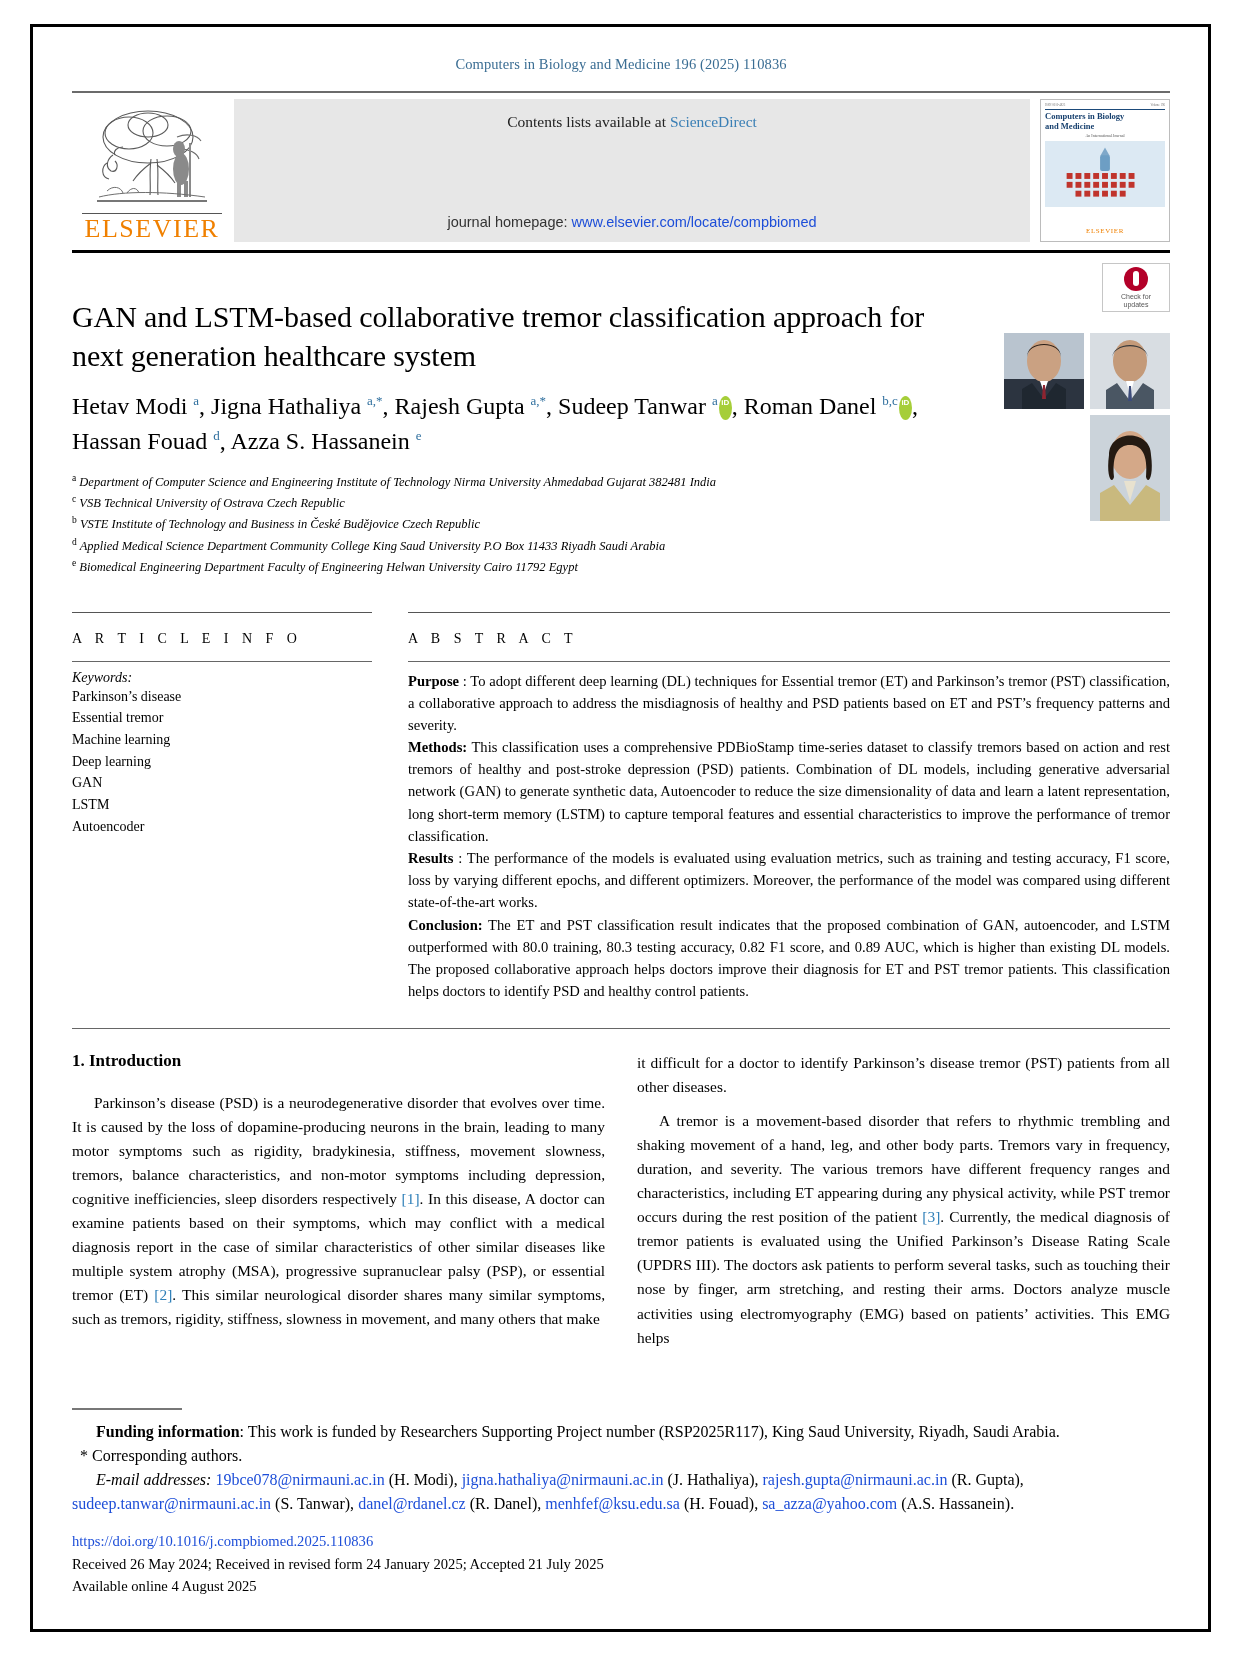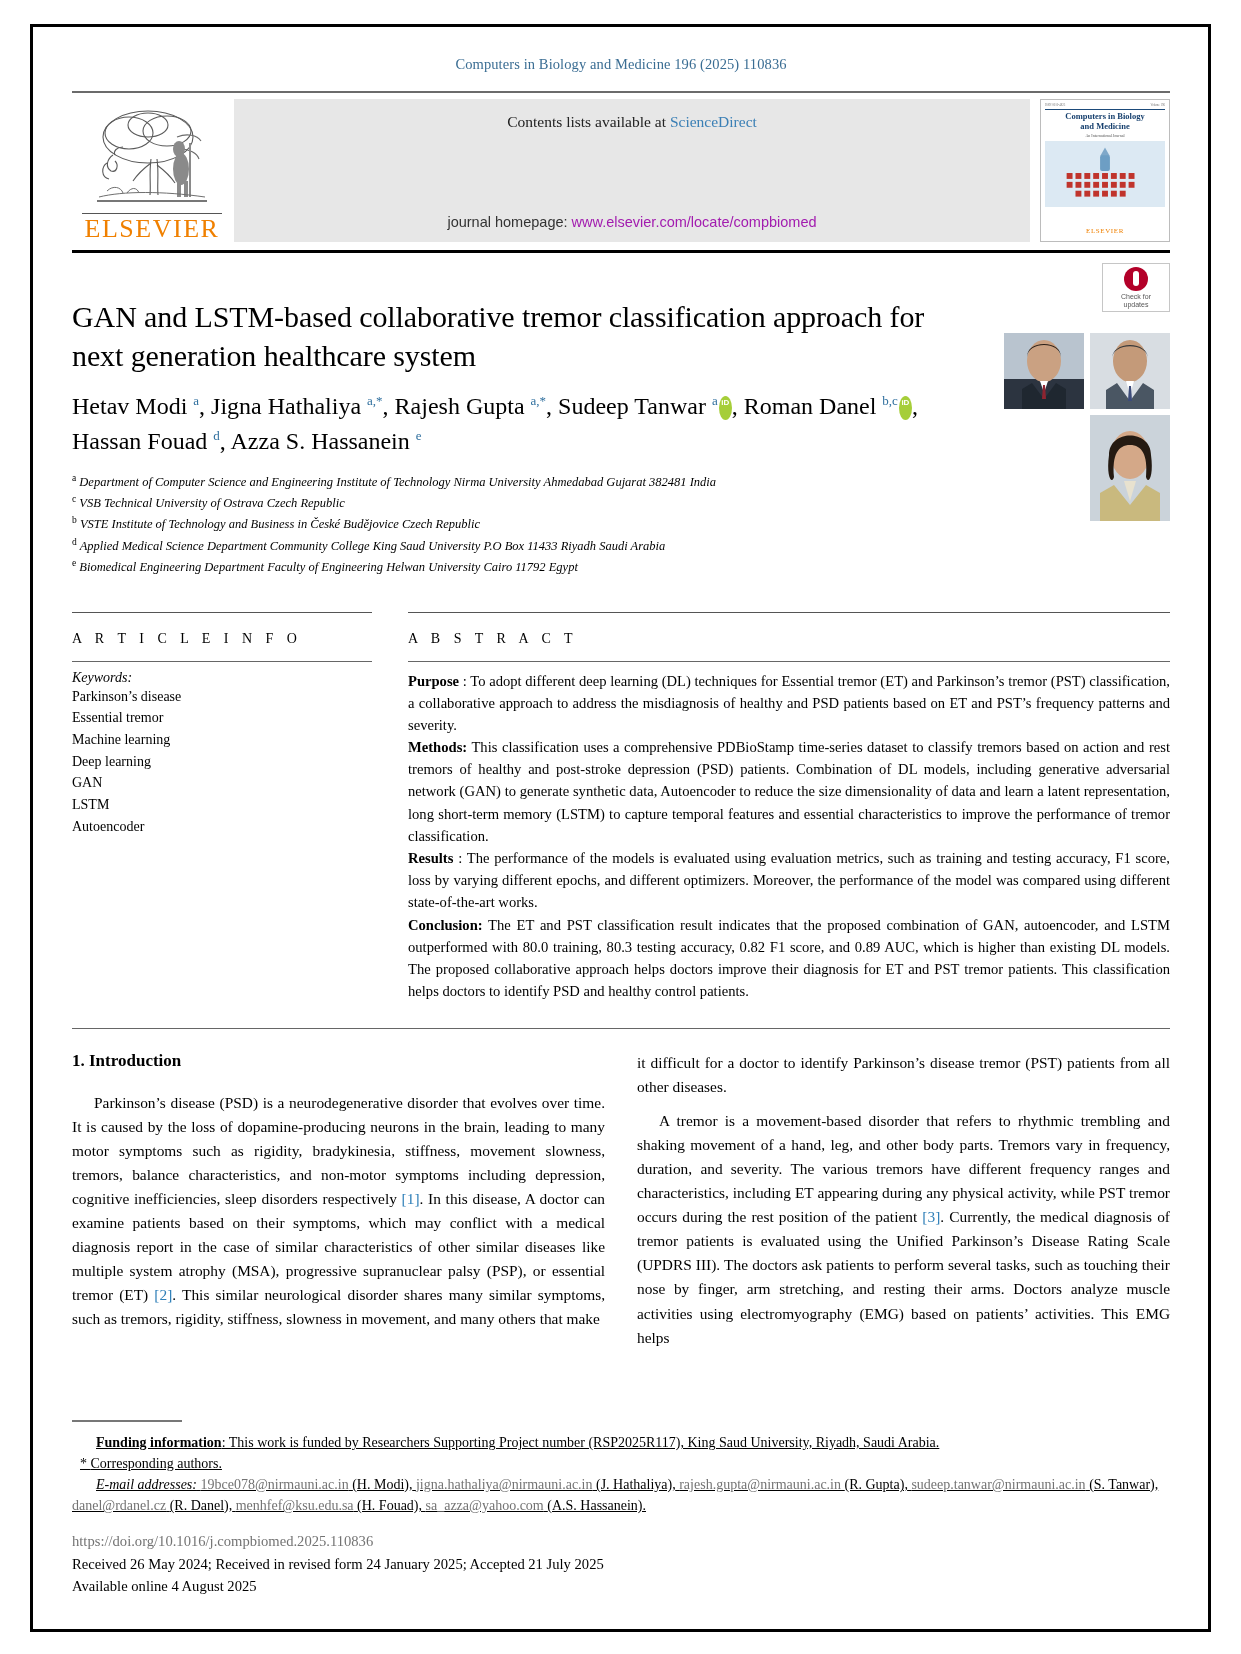--- a/index.html
+++ b/index.html
@@ -94,21 +94,21 @@
     font-size: 31px;
     color: #111;
     margin: 16px 0 18px;
     letter-spacing: .2px;
   }
   .homepage-line {
     font-family: "Liberation Sans", sans-serif;
     font-size: 14.5px;
     color: #333;
   }
-  .homepage-line a { color:#a21caf; text-decoration:none; }
+  .homepage-line a { color:#1d4ed8; text-decoration:none; }
   .cover-thumb {
     width: 130px;
     flex: 0 0 130px;
     border: 1px solid #bcbcbc;
     background: #fff;
     box-sizing: border-box;
     overflow: hidden;
     position: relative;
   }
   .masthead-rule {
@@ -252,26 +252,25 @@
 
   
   .footnotes {
     position: absolute;
     left: 72px;
     bottom: 56px;
     width: 1098px;
   }
   .fn-rule { width: 110px; border-top: 2px solid #777; margin-bottom: 10px; }
   .fn-line {
-    font-size: 14px;
+    font-size: 16px;
     line-height: 1.5;
-    text-decoration: underline;
   }
   .fn-indent { text-indent: 24px; }
-  .fn-line a, .lnk { color: #737373; text-decoration: none; }
+  .fn-line a, .lnk { color: #1d4ed8; text-decoration: none; }
   .fn-em { font-style: italic; }
   .doi-block { margin-top: 14px; font-size: 14.6px; line-height: 1.55; }
 </style>
 </head>
 <body>
 
 <div class="page">
   <div class="page-border"></div>
 
   <div class="content">
@@ -325,21 +324,21 @@
         </div>
       </div>
 
       <div class="cover-thumb">
         <div style="background:#fff;padding:3px 4px 0;">
           <div style="display:flex;justify-content:space-between;font-size:3px;color:#777;">
             <span>ISSN 0010-4825</span>
             <span>Volume 196</span>
           </div>
           <div style="height:1px;background:#1b4a7a;margin:2px 0;"></div>
-          <div style="color:#17406e;font-family:'Liberation Serif',serif;font-size:8.5px;line-height:1.15;font-weight:bold;text-align:center;">
+          <div style="color:#17406e;font-family:'Liberation Serif',serif;font-size:8.5px;line-height:1.15;font-weight:bold;">
             <div>Computers in Biology</div>
             <div>and Medicine</div>
           </div>
           <div style="font-size:4px;color:#555;text-align:center;margin-top:1px;">An International Journal</div>
         </div>
         <div style="background:#dbe8f2;height:66px;margin:3px 4px 0;position:relative;">
           <svg width="100%" height="66" viewBox="0 0 122 66">
             <rect x="0" y="0" width="122" height="66" fill="#dce9f3"></rect>
             <path d="M61 6 l5 9 h-10 z" fill="#7fa8c9"></path>
             <rect x="56" y="14" width="10" height="16" rx="2" fill="#6d9ec4"></rect>

